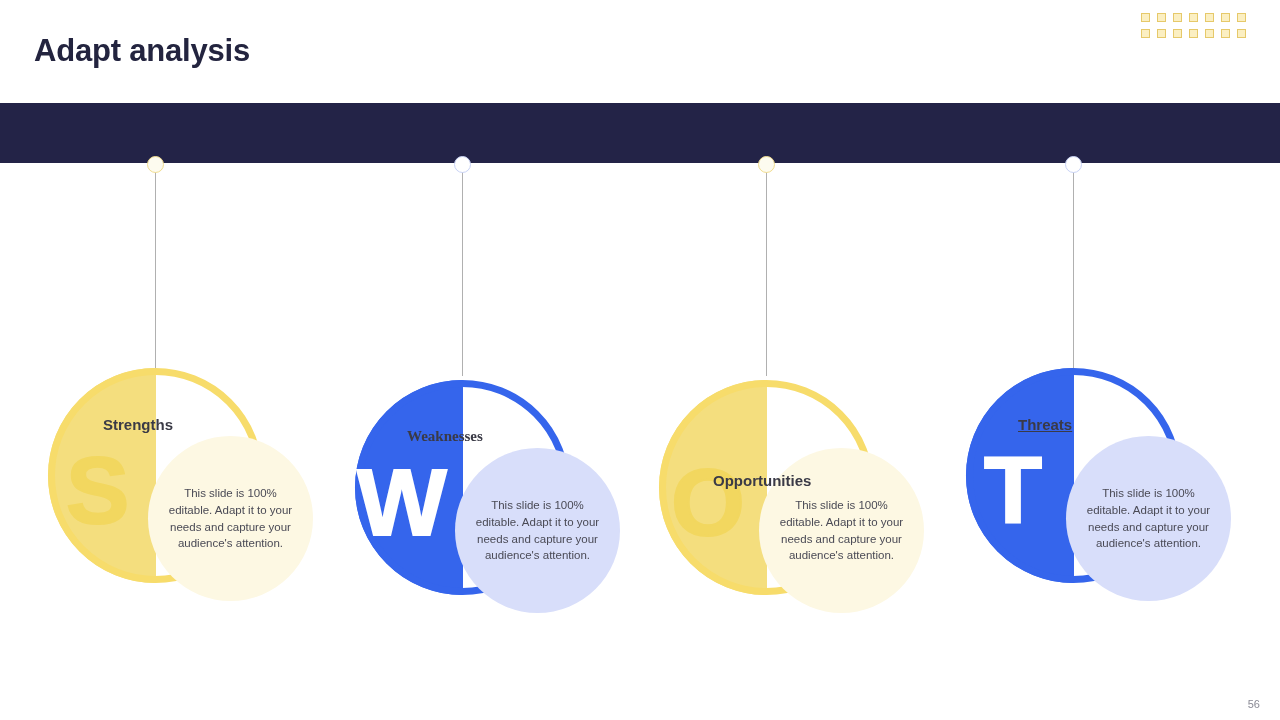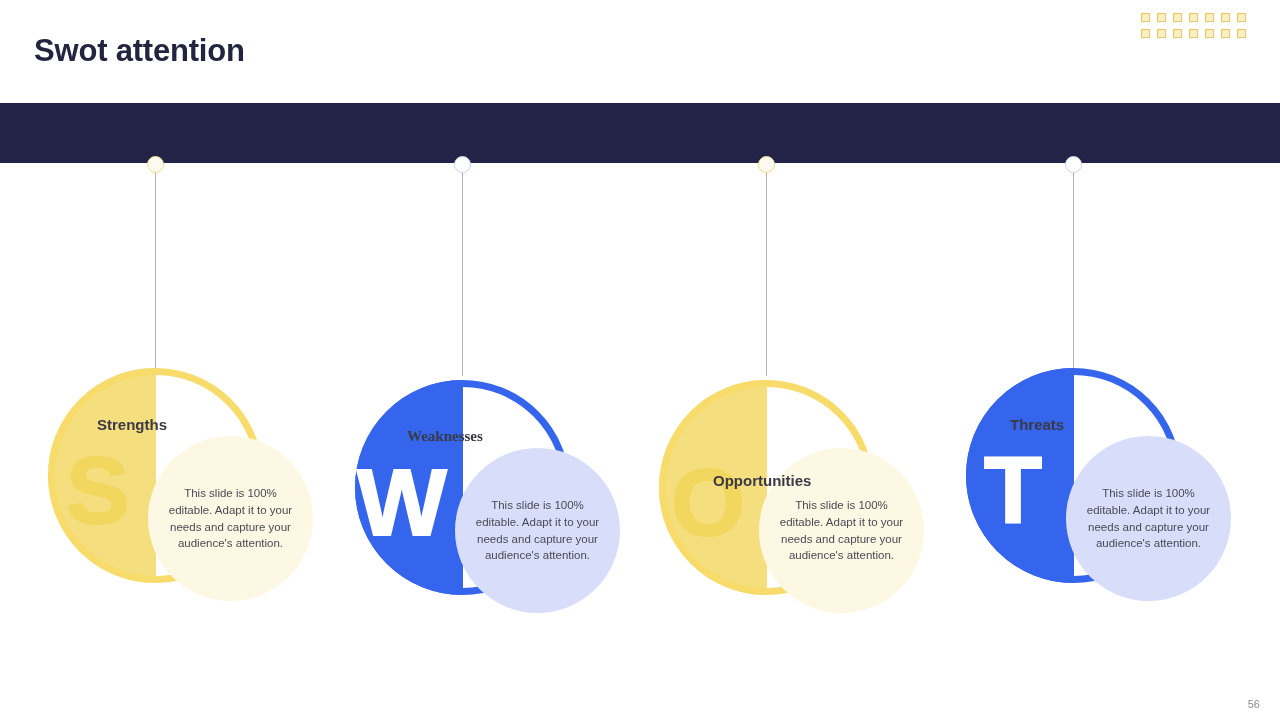--- a/index.html
+++ b/index.html
@@ -62,21 +62,21 @@
   .textcircle.b{background:#d8defa;}
   .textcircle span{font-size:11.5px;line-height:1.45;color:#4a4a55;display:block;text-align:center;}
 
   .page-num{position:absolute;right:20px;bottom:10px;font-size:11px;color:#8a8a95;}
 </style>
 </head>
 <body>
 
 <div class="slide">
 
-  <div class="page-title">Swot attention</div>
+  <div class="page-title">Adapt analysis</div>
 
   <div class="dot-grid">
     <i></i>
       <i></i>
       <i></i>
       <i></i>
       <i></i>
       <i></i>
       <i></i>
     <i></i>
@@ -99,21 +99,21 @@
   <div class="connector" style="left:766px;top:172px;height:204px;"></div>
   <div class="marker y" style="left:758px;top:156px;"></div>
 
   <div class="connector" style="left:1073px;top:172px;height:196px;"></div>
   <div class="marker b" style="left:1065px;top:156px;"></div>
 
   <div class="cluster" style="left:8px;top:358px;">
     <div class="half y"></div>
     <div class="ring y"></div>
     <div class="bigletter y" style="left:58px;top:85px;">S</div>
-    <div class="heading" style="left:89px;top:58px;">Strengths</div>
+    <div class="heading" style="left:95px;top:58px;">Strengths</div>
     <div class="textcircle y" style="left:140px;top:78px;">
       <span>This slide is 100% editable. Adapt it to your needs and capture your audience's attention.</span>
     </div>
   </div>
 
   <div class="cluster" style="left:315px;top:370px;">
     <div class="half b"></div>
     <div class="ring b"></div>
     <div class="bigletter b" style="left:42px;top:85px;">W</div>
     <div class="heading" style="left:92px;top:58px;font-family:Liberation Serif, serif;">Weaknesses</div>
@@ -129,20 +129,20 @@
     <div class="heading" style="left:94px;top:58px;margin-top:44px;">Opportunities</div>
     <div class="textcircle y" style="left:140px;top:78px;">
       <span>This slide is 100% editable. Adapt it to your needs and capture your audience's attention.</span>
     </div>
   </div>
 
   <div class="cluster" style="left:926px;top:358px;">
     <div class="half b"></div>
     <div class="ring b"></div>
     <div class="bigletter b" style="left:58px;top:85px;">T</div>
-    <div class="heading" style="left:84px;top:58px;">Threats</div>
+    <div class="heading" style="left:92px;top:58px;text-decoration:underline;">Threats</div>
     <div class="textcircle b" style="left:140px;top:78px;">
       <span>This slide is 100% editable. Adapt it to your needs and capture your audience's attention.</span>
     </div>
   </div>
 
   <div class="page-num">56</div>
 </div>
 
 </body></html>

